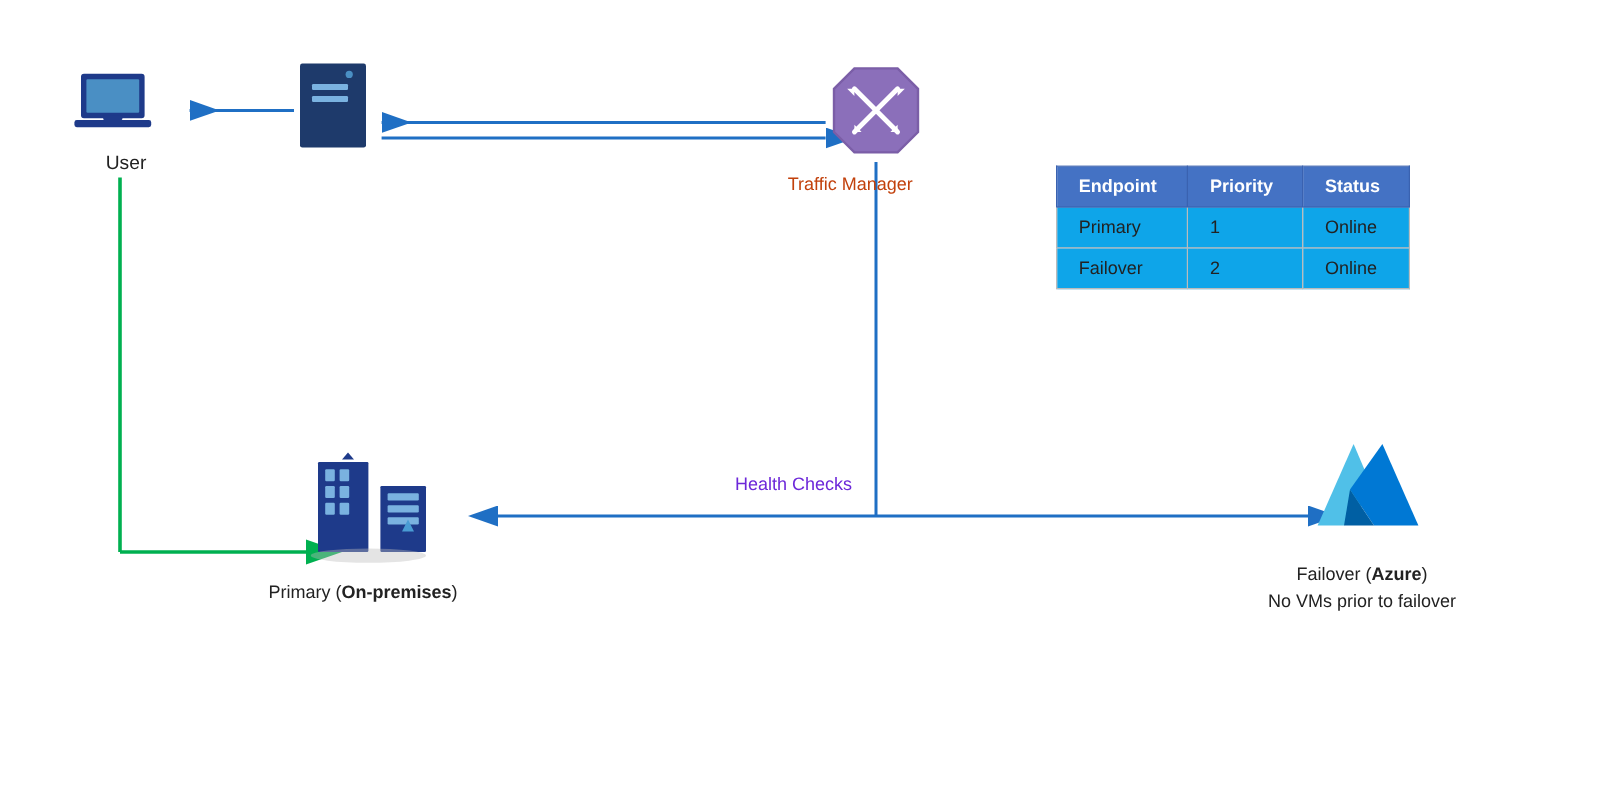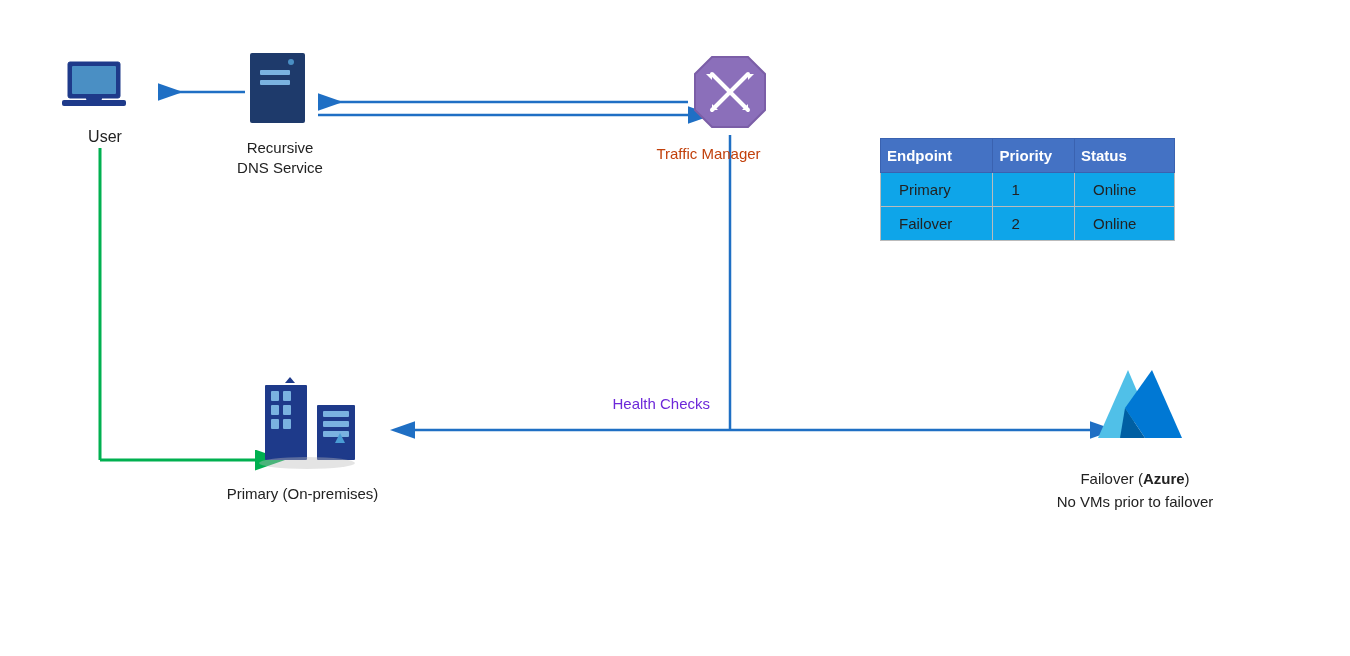--- a/index.html
+++ b/index.html
@@ -80,21 +80,21 @@
       position: absolute;
       left: 880px;
       top: 138px;
       border-collapse: collapse;
       font-size: 15px;
       min-width: 295px;
     }
     .endpoint-table th {
       background: #4472c4;
       color: #fff;
-      padding: 8px 6px;
+      padding: 8px 18px;
       border: 1px solid #3a62b0;
       font-weight: 600;
       text-align: left;
     }
     .endpoint-table td {
       padding: 8px 18px;
       border: 1px solid #bbb;
       background: #0ea5e9;
       color: #222;
     }
@@ -120,21 +120,21 @@
 
     .label-primary {
       position: absolute;
       left: 205px;
       top: 485px;
       font-size: 15px;
       color: #222;
       text-align: center;
       width: 195px;
     }
-    .label-primary b { font-weight: 400; }
+    .label-primary b { font-weight: 700; }
 
     .label-connects {
       position: absolute;
       left: 30px;
       top: 476px;
       font-size: 15px;
       color: #222;
       text-align: left;
       width: 175px;
       line-height: 1.4;
@@ -236,24 +236,20 @@
 
       <rect x="5" y="5" width="55" height="70" rx="2" fill="#1e3a6b"></rect>
 
       <rect x="15" y="22" width="30" height="5" rx="1" fill="#7ab2e0"></rect>
       <rect x="15" y="32" width="30" height="5" rx="1" fill="#7ab2e0"></rect>
 
       <circle cx="46" cy="14" r="3" fill="#4a8fc4"></circle>
     </svg>
   </div>
 
-  <div class="label-dns">
-    <span>Recursive</span><br>
-    <span>DNS Service</span>
-  </div>
 
   <div class="icon-traffic">
     <svg viewBox="0 0 80 80" fill="none" xmlns="http://www.w3.org/2000/svg">
 
       <polygon points="22,5 58,5 75,22 75,58 58,75 22,75 5,58 5,22" fill="#8b6fba" stroke="#7b5ea7" stroke-width="2"></polygon>
 
       <line x1="22" y1="22" x2="58" y2="58" stroke="white" stroke-width="4" stroke-linecap="round"></line>
       <polygon points="58,52 52,58 58,58" fill="white"></polygon>
 
       <line x1="58" y1="22" x2="22" y2="58" stroke="white" stroke-width="4" stroke-linecap="round"></line>

